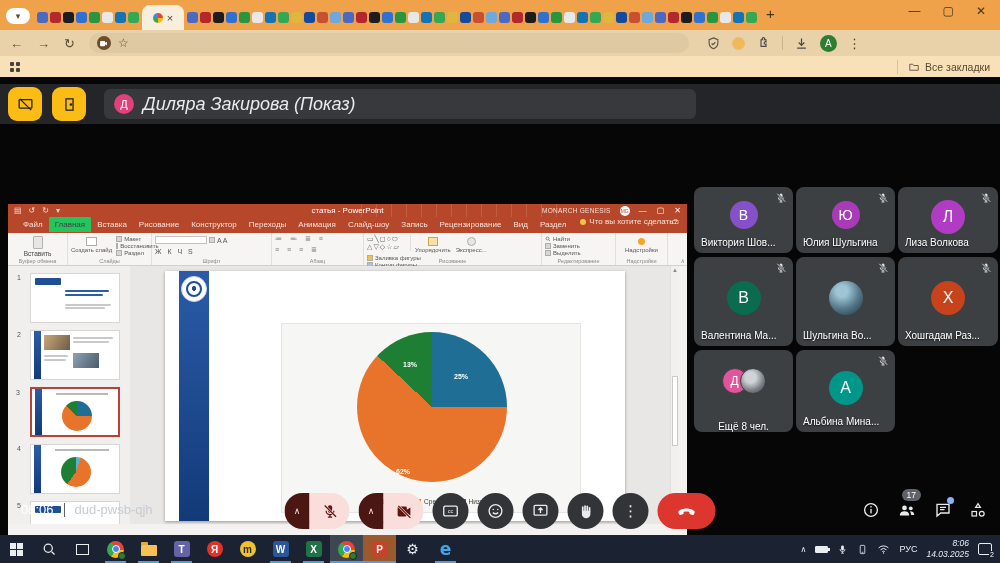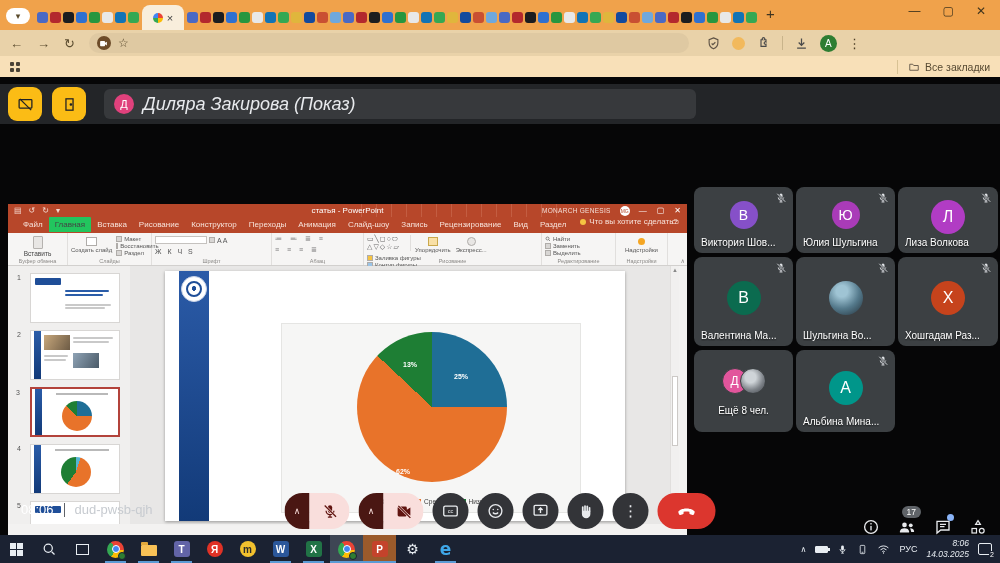--- a/index.html
+++ b/index.html
@@ -52,35 +52,35 @@
   .pname { position:absolute; left:7px; bottom:5px; color:#fff; font-size:10px; white-space:nowrap; max-width:88%; overflow:hidden; text-shadow:0 1px 2px rgba(0,0,0,.8); }
   .pavatar { position:absolute; left:50%; top:46%; transform:translate(-50%,-50%); width:34px; height:34px; border-radius:50%; color:#fff; font-size:16px; display:flex; align-items:center; justify-content:center; }
   .r1 .pavatar { width:28px; height:28px; font-size:14px; top:42%; }
   .photoav { background:radial-gradient(circle at 38% 30%, #9fc4d4 0 18%, #54798b 55%, #233039 100%); }
   .mutebadge { position:absolute; top:5px; right:6px; color:#dfe1e5; }
   .speakbadge { position:absolute; top:4px; right:4px; width:20px; height:20px; border-radius:50%; background:#1a73e8; display:flex; align-items:center; justify-content:center; gap:1.5px; }
   .speakbadge i { width:2.5px; background:#fff; border-radius:2px; display:block; }
   .ovfwrap { position:absolute; left:50%; top:38%; transform:translate(-50%,-50%); display:flex; }
   .ovfc { width:26px; height:26px; border-radius:50%; color:#fff; font-size:12px; display:flex; align-items:center; justify-content:center; border:1px solid #3C4043; }
   .ovfc.photo { margin-left:-8px; background:radial-gradient(circle at 40% 35%, #cfd4d8 0 25%, #7d8288 60%, #3d4147 100%); }
-  .pname.center { left:50%; transform:translateX(-50%); bottom:16px; }
+  .pname.center { left:50%; transform:translateX(-50%); bottom:0; }
 
   
   .meetbar { position:absolute; left:0; right:0; top:410px; height:48px; }
   .mb-left { position:absolute; left:21px; top:15px; display:flex; align-items:center; gap:10px; }
   .mb-time { color:#fff; font-size:13px; }
   .mb-sep { width:1px; height:14px; background:#5f6368; }
   .mb-code { color:#c7cbd0; font-size:13px; }
   .mb-center { position:absolute; left:50%; top:6px; transform:translateX(-50%); display:flex; align-items:center; gap:9px; }
   .combo { display:flex; height:36px; border-radius:18px; overflow:hidden; }
   .combo .chv { width:25px; background:#4A1713; display:flex; align-items:center; justify-content:center; color:#f3d9d6; font-size:9px; }
   .combo .act { width:40px; background:#F9DEDC; display:flex; align-items:center; justify-content:center; }
   .rbtn { width:36px; height:36px; border-radius:50%; background:#333438; display:flex; align-items:center; justify-content:center; color:#e8eaed; }
   .endcall { width:58px; height:36px; border-radius:18px; background:#DC362E; display:flex; align-items:center; justify-content:center; }
-  .mb-right { position:absolute; right:13px; top:30px; display:flex; gap:17px; }
+  .mb-right { position:absolute; right:13px; top:13px; display:flex; gap:17px; }
   .mbr { position:relative; display:flex; align-items:center; }
   .pcount { position:absolute; top:-11px; right:-4px; background:#5f6368; color:#fff; font-size:8.5px; border-radius:8px; padding:1px 5px; }
   .bluedot { position:absolute; top:-3px; right:-2px; width:7px; height:7px; border-radius:50%; background:#8ab4f8; }
 
   
   .ppt { position:absolute; left:8px; top:127px; width:679px; height:360px; background:#F3F2F1; font-size:8px; }
   .ppt-title { position:relative; height:13px; background:#B7472A; color:#fff; display:flex; align-items:center; padding:0 6px; }
   .qat { display:flex; gap:7px; font-size:8px; color:#f5d9d0; }
   .ppt-title-text { position:absolute; left:50%; transform:translateX(-50%); font-size:8px; color:#fff; }
   .ppt-title-right { margin-left:auto; display:flex; align-items:center; gap:9px; }

